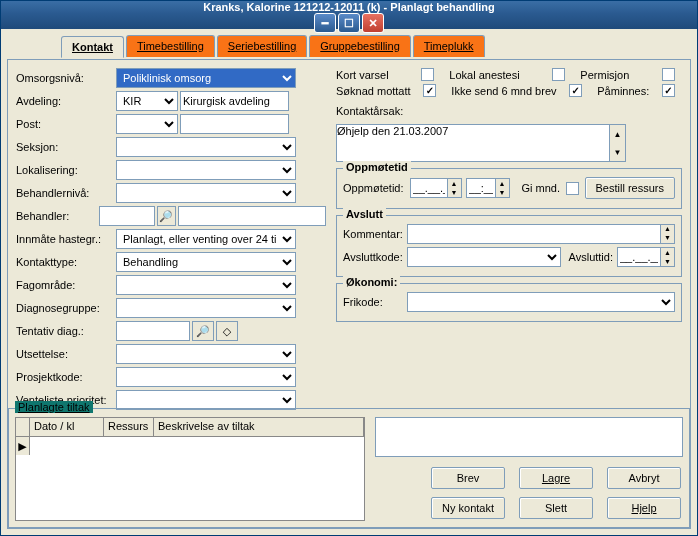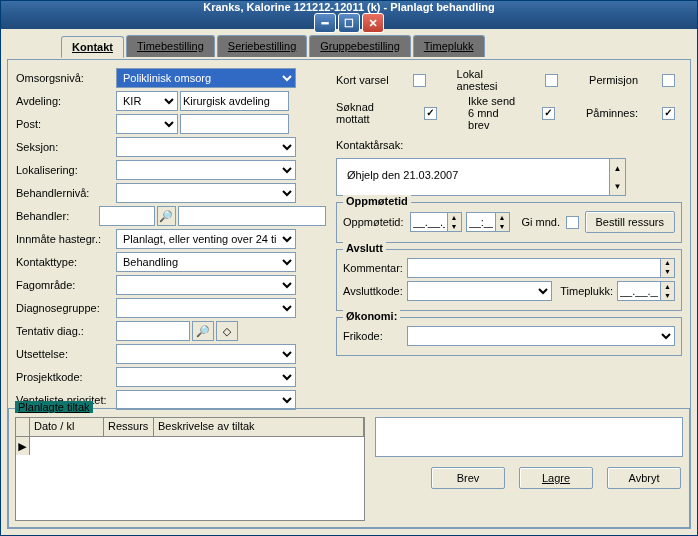--- a/index.html
+++ b/index.html
@@ -5,39 +5,39 @@
 * { box-sizing: border-box; font-family: Tahoma, Arial, sans-serif; font-size: 11px; }
 body { margin: 0; background: #ece9d8; }
 .window { width: 698px; height: 536px; background: #ece9d8; border: 1px solid #003c74; position: relative; }
 .titlebar { height: 28px; background: linear-gradient(to bottom, #3a6ea5, #2a5a90 45%, #1f4a7a); display: flex; align-items: center; padding: 0 4px; flex-direction: column; }
 .titlebar .appicon { width: 16px; height: 16px; background: #fff; border-radius: 8px 0 8px 8px; margin-right: 4px; }
 .titlebar .title { color: #fff; font-weight: bold; flex: 1; }
 .winbtns { display: flex; gap: 2px; }
 .winbtn { width: 22px; height: 20px; border: 1px solid #fff; border-radius: 3px; display: flex; align-items: center; justify-content: center; color: #fff; font-weight: bold; background: linear-gradient(to bottom, #5a8ac8, #2a5a90); cursor: pointer; }
 .winbtn.close { background: linear-gradient(to bottom, #e87060, #c04030); }
 .tabs { display: flex; margin: 6px 6px 0 12px; padding-left: 48px; }
-.tab { padding: 4px 10px 4px 10px; border: 1px solid #7f9db9; border-bottom: none; background: #737373; margin-right: 2px; cursor: pointer; border-radius: 3px 3px 0 0; position: relative; }
+.tab { padding: 4px 10px 4px 10px; border: 1px solid #7f9db9; border-bottom: none; background: #f97316; margin-right: 2px; cursor: pointer; border-radius: 3px 3px 0 0; position: relative; }
 .tab span { text-decoration: underline; }
 .tab.active { background: #ece9d8; font-weight: bold; border-bottom: 1px solid #ece9d8; top: 1px; }
 .panel { position: absolute; top: 58px; left: 6px; right: 6px; bottom: 6px; border: 1px solid #7f9db9; background: #ece9d8; padding: 8px; }
 .row { display: flex; align-items: center; margin-bottom: 3px; min-height: 20px; }
 .lbl { width: 100px; }
 .lbl2 { padding-right: 6px; }
 select, input[type=text], .inputlike { height: 20px; border: 1px solid #7f9db9; background: #fff; font-size: 11px; padding: 0 2px; }
 .sel-sm { width: 62px; }
 .sel-md { width: 180px; }
 .txt-md { width: 109px; }
 .sel-highlight { background: #316ac5; color: #fff; }
 .cols { display: flex; gap: 10px; }
 .col-l { width: 310px; }
 .col-r { flex: 1; position: relative; }
-.checkrow { display: grid; grid-template-columns: auto 20px auto 20px auto 20px; gap: 0 24px; align-items: center; margin-bottom: 3px; }
+.checkrow { display: grid; grid-template-columns: auto 20px auto 20px auto 20px; gap: 0 8px; align-items: center; margin-bottom: 3px; }
 .chk { width: 13px; height: 13px; border: 1px solid #7f9db9; background: #fff; display: inline-flex; align-items: center; justify-content: center; cursor: pointer; }
 .chk.checked::after { content: "✓"; font-size: 10px; line-height: 10px; color: #000; font-weight: bold; }
-.textarea { border: 1px solid #7f9db9; background: #fff; width: 290px; height: 38px; padding: 10px; position: relative; }
+.textarea { border: 1px solid #7f9db9; background: #fff; width: 290px; height: 38px; padding: 0; position: relative; }
 .textarea .spin { position: absolute; right: 0; top: 0; width: 16px; height: 100%; display: flex; flex-direction: column; }
 .textarea .spin div { flex: 1; border-left: 1px solid #7f9db9; background: #ece9d8; display: flex; align-items: center; justify-content: center; font-size: 8px; cursor: pointer; }
 .group { border: 1px solid #7f9db9; padding: 8px 6px 6px 6px; margin-top: 6px; position: relative; }
 .group .legend { position: absolute; top: -8px; left: 6px; background: #ece9d8; padding: 0 3px; font-weight: bold; }
 .btn { height: 22px; padding: 0 10px; border: 1px solid #7f9db9; background: #ece9d8; cursor: pointer; border-radius: 2px; box-shadow: inset 1px 1px #fff; }
 .btn u { text-decoration: underline; }
 .iconbtn { width: 22px; height: 20px; border: 1px solid #7f9db9; background: #ece9d8; display: inline-flex; align-items: center; justify-content: center; cursor: pointer; margin-left: 2px; }
 .spinbox { display: inline-flex; }
 .spinbox input { width: 38px; }
 .spinbox .sp { width: 14px; display: flex; flex-direction: column; border: 1px solid #7f9db9; border-left: none; }
@@ -207,21 +207,21 @@
             <div class="inputlike" style="flex:1;position:relative">
               <div style="position:absolute;right:0;top:0;bottom:0;width:14px;display:flex;flex-direction:column">
                   <div style="flex:1;border-left:1px solid #7f9db9;background:#ece9d8;font-size:7px;text-align:center">▲</div>
                   <div style="flex:1;border-left:1px solid #7f9db9;background:#ece9d8;font-size:7px;text-align:center">▼</div>
                 </div>
             </div>
             </div>
           <div class="row">
               <span class="lbl2" style="width:64px">Avsluttkode:</span>
             <select style="flex:1"></select>
-            <span style="margin:0 4px 0 8px">Timeplukk:</span>
+            <span style="margin:0 4px 0 8px">Avsluttid:</span>
             <span class="spinbox">
                 <input type="text" value="__.__.__" style="width: 44px;">
                 <span class="sp">
                   <div>▲</div>
                   <div>▼</div>
                 </span>
               </span>
             </div>
         </div>
 
@@ -248,15 +248,20 @@
           <div class="rowmark">▶</div>
           <div style="flex:1"></div>
         </div>
       </div>
       <div class="rbox"></div>
       <div class="btnrow" style="top:58px">
         <button class="btn"><span>Brev</span></button>
         <button class="btn"><u>Lagre</u></button>
         <button class="btn"><span>Avbryt</span></button>
       </div>
+      <div class="btnrow" style="top:88px">
+        <button class="btn"><span class="underline-first">Ny kontakt</span></button>
+        <button class="btn"><span>Slett</span></button>
+        <button class="btn"><u>Hjelp</u></button>
+      </div>
     </div>
   </div>
 </div>
 
 </body></html>

